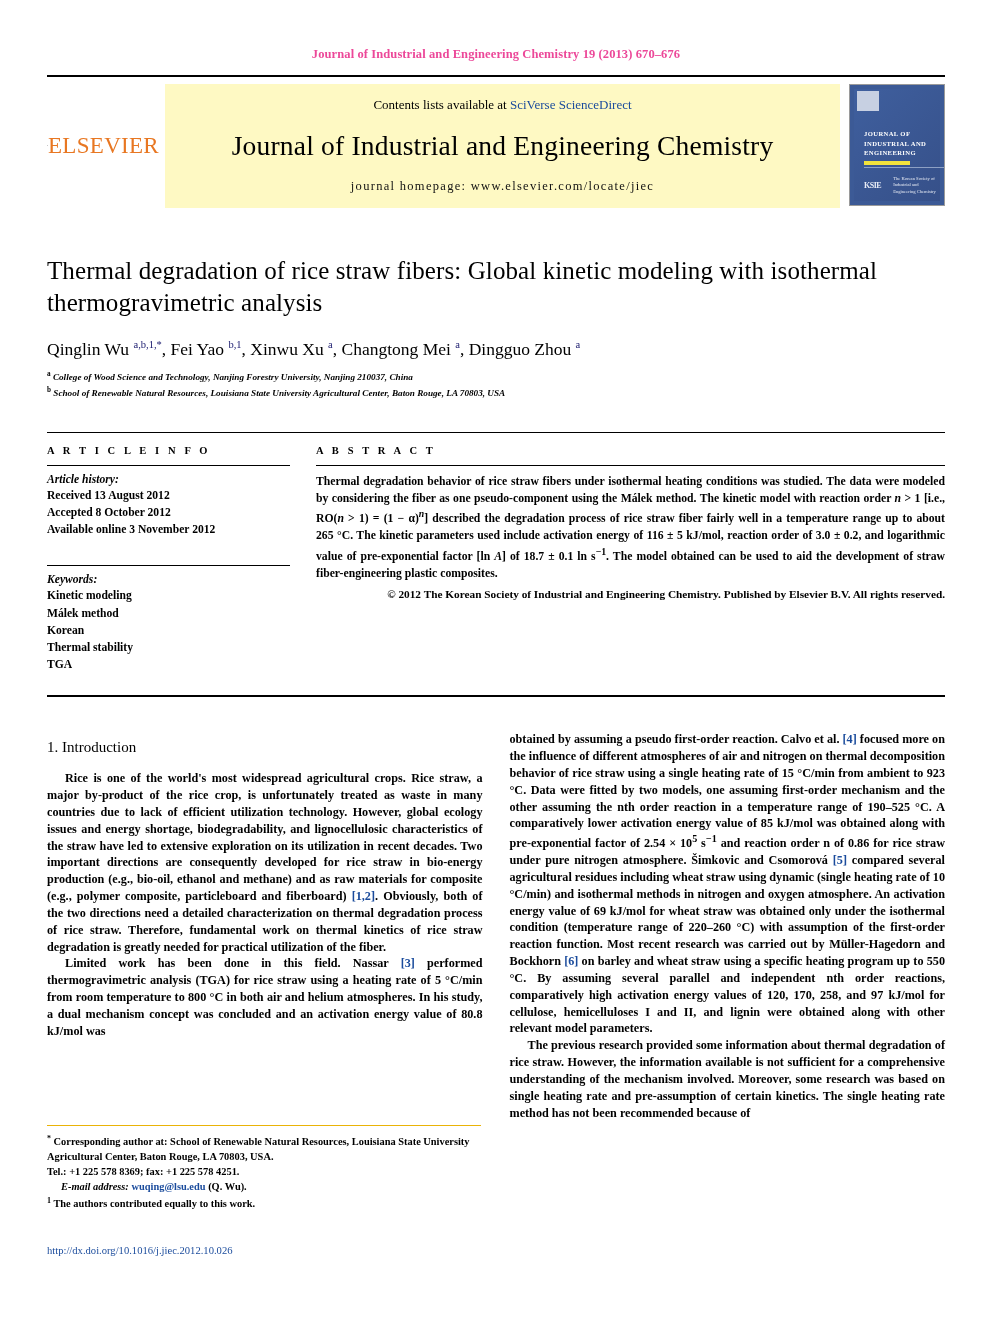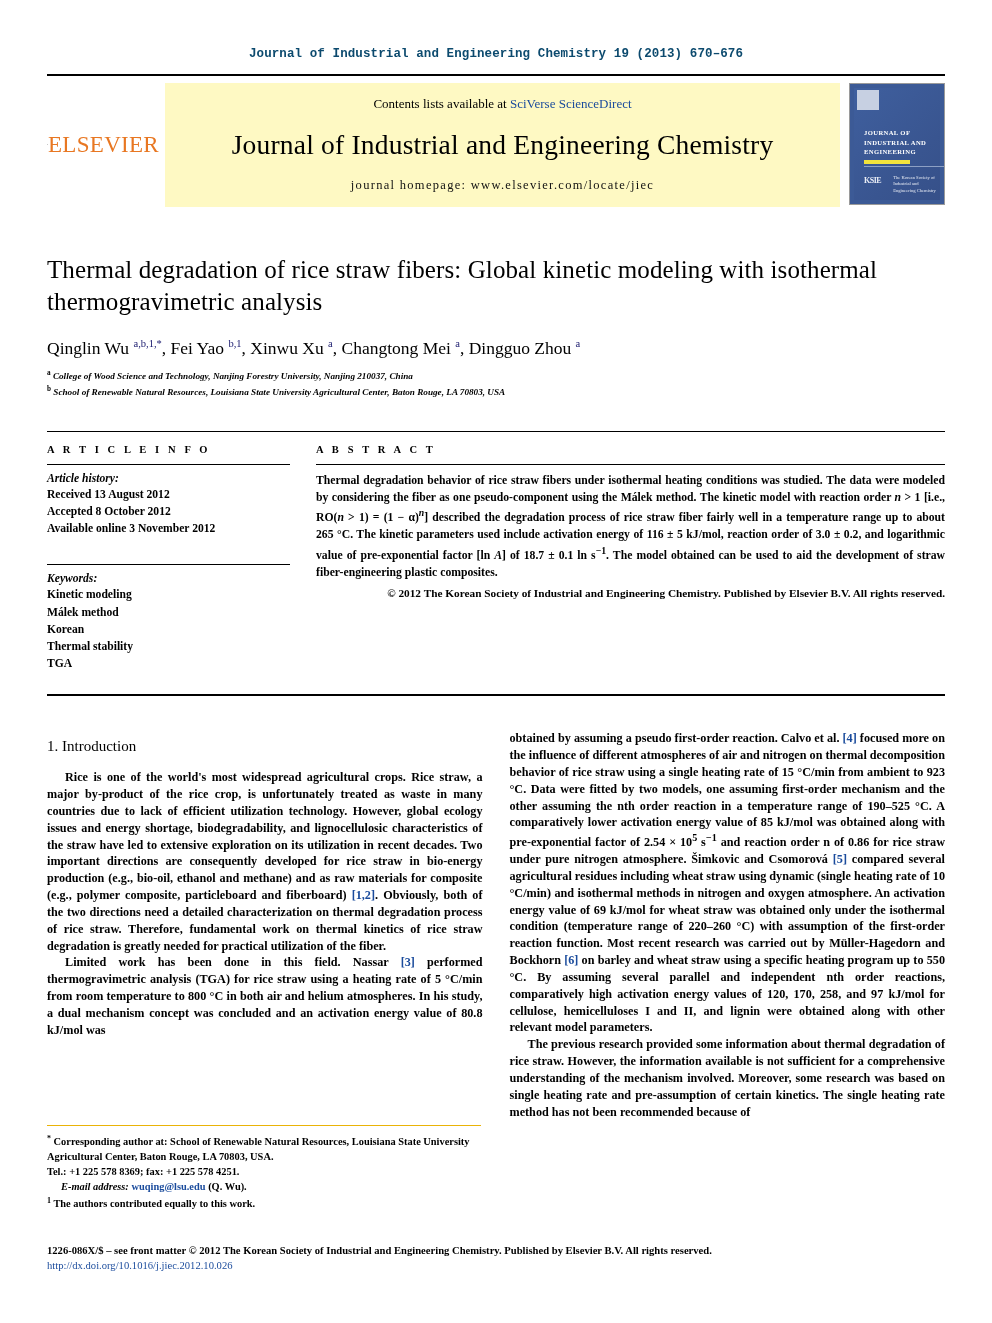--- a/index.html
+++ b/index.html
@@ -12,26 +12,25 @@
     color: #000000;
     position: relative;
     overflow: hidden;
   }
 
   .page { position: relative; width: 992px; height: 1323px; padding: 0; }
 
   
   .running-head {
     text-align: center;
-    color: #0c4a6e;
+    color: #ec4899;
     font-size: 12.5px;
     font-weight: bold;
     letter-spacing: 0.1px;
     padding-top: 47px;
-    font-family: Liberation Mono, monospace;
   }
 
   
   .masthead-wrap {
     margin: 13px 47px 0 47px;
     border-top: 2.2px solid #000;
     padding-top: 7px;
   }
   .masthead {
     display: flex;
@@ -110,21 +109,21 @@
     position: absolute; left: 14px; top: 76px; width: 46px; height: 4px;
     background: #f2e33c;
   }
   .cover-rule2 {
     position: absolute; left: 14px; top: 82px; right: 0px; height: 1px;
     background: #8da0c4;
   }
   .cover-foot {
     position: absolute; left: 14px; bottom: 10px; right: 8px;
     color: #e8ecf5; font-size: 4.6px; line-height: 1.4;
-    display: flex; gap: 12px; 
+    display: flex; gap: 12px; align-items: center;
   }
   .cover-foot .kse { font-weight: bold; font-size: 8px; letter-spacing: -.5px;}
 
   
   .title-block { margin: 47px 47px 0 47px; }
   .art-title {
     font-size: 25px;
     line-height: 1.27;
     font-weight: normal;
     margin: 0;
@@ -361,17 +360,16 @@
   </div>
 
   <div class="footnotes">
     <p class="fn"><sup>*</sup> Corresponding author at: School of Renewable Natural Resources, Louisiana State University Agricultural Center, Baton Rouge, LA 70803, USA.</p>
     <p class="fn">Tel.: +1 225 578 8369; fax: +1 225 578 4251.</p>
     <p class="fn" style="text-indent:14px"><span class="mail-label">E-mail address:</span> <span class="mail">wuqing@lsu.edu</span> (Q. Wu).</p>
     <p class="fn"><sup>1</sup> The authors contributed equally to this work.</p>
   </div>
 
   <div class="page-footer">
-    <div class="footer-line1">1226-086X/$ – see front matter © 2012 The Korean Society of Industrial and Engineering Chemistry. Published by Elsevier B.V. All rights reserved.</div>
     <div class="footer-doi">http://dx.doi.org/10.1016/j.jiec.2012.10.026</div>
   </div>
 
 </div>
 
 </body></html>

